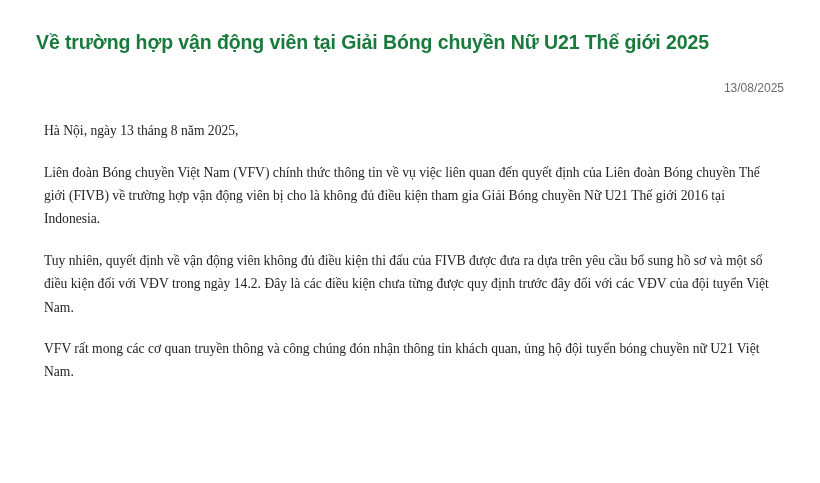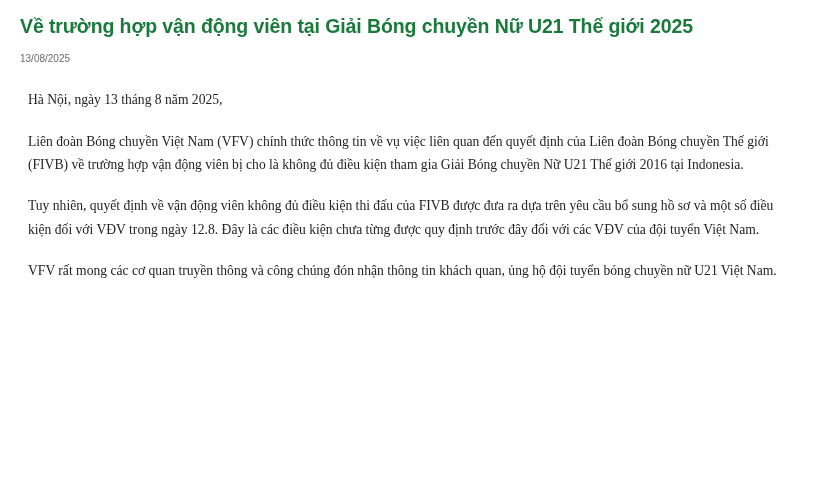--- a/index.html
+++ b/index.html
@@ -12,38 +12,39 @@
     background: #ffffff;
     font-family: "Liberation Sans", sans-serif;
     color: #222222;
     overflow: hidden;
   }
   .page {
     width: 820px;
     height: 483px;
     position: relative;
     box-sizing: border-box;
-    padding: 0;
+    padding: 16px;
   }
   .article-header {
     padding: 14px 20px 0 20px;
   }
   .article-title {
     font-size: 19.5px;
     font-weight: bold;
     color: #1a7a3c;
     line-height: 1.3;
     margin: 0;
     letter-spacing: -0.1px;
   }
   .article-date {
-    margin-top: 14px;
-    font-size: 10px;
+    margin-top: 26px;
+    font-size: 12px;
     color: #6b6b6b;
     font-weight: normal;
+    text-align: right;
   }
   .article-body {
     padding: 24px 28px 0 28px;
     box-sizing: border-box;
   }
   .para {
     font-size: 13.6px;
     line-height: 1.72;
     color: #242424;
     margin: 0 0 18px 0;
@@ -60,17 +61,17 @@
 <div class="page">
 
   <div class="article-header">
     <h1 class="article-title" style="color: rgb(26, 122, 60);">Về trường hợp vận động viên tại Giải Bóng chuyền Nữ U21 Thế giới 2025</h1>
     <div class="article-date">13/08/2025</div>
   </div>
 
   <div class="article-body">
     <p class="para">Hà Nội, ngày 13 tháng 8 năm 2025,</p>
     <p class="para">Liên đoàn Bóng chuyền Việt Nam (VFV) chính thức thông tin về vụ việc liên quan đến quyết định của Liên đoàn Bóng chuyền Thế giới (FIVB) về trường hợp vận động viên bị cho là không đủ điều kiện tham gia Giải Bóng chuyền Nữ U21 Thế giới 2016 tại Indonesia.</p>
-    <p class="para">Tuy nhiên, quyết định về vận động viên không đủ điều kiện thi đấu của FIVB được đưa ra dựa trên yêu cầu bổ sung hồ sơ và một số điều kiện đối với VĐV trong ngày 12.8. Đây là các điều kiện chưa từng được quy định trước đây đối với các VĐV của đội tuyển Việt Nam.</p>
+    <p class="para">Tuy nhiên, quyết định về vận động viên không đủ điều kiện thi đấu của FIVB được đưa ra dựa trên yêu cầu bổ sung hồ sơ và một số điều kiện đối với VĐV trong ngày 14.2. Đây là các điều kiện chưa từng được quy định trước đây đối với các VĐV của đội tuyển Việt Nam.</p>
     <p class="para">VFV rất mong các cơ quan truyền thông và công chúng đón nhận thông tin khách quan, ủng hộ đội tuyển bóng chuyền nữ U21 Việt Nam.</p>
   </div>
 
 </div>
 
 </body></html>

